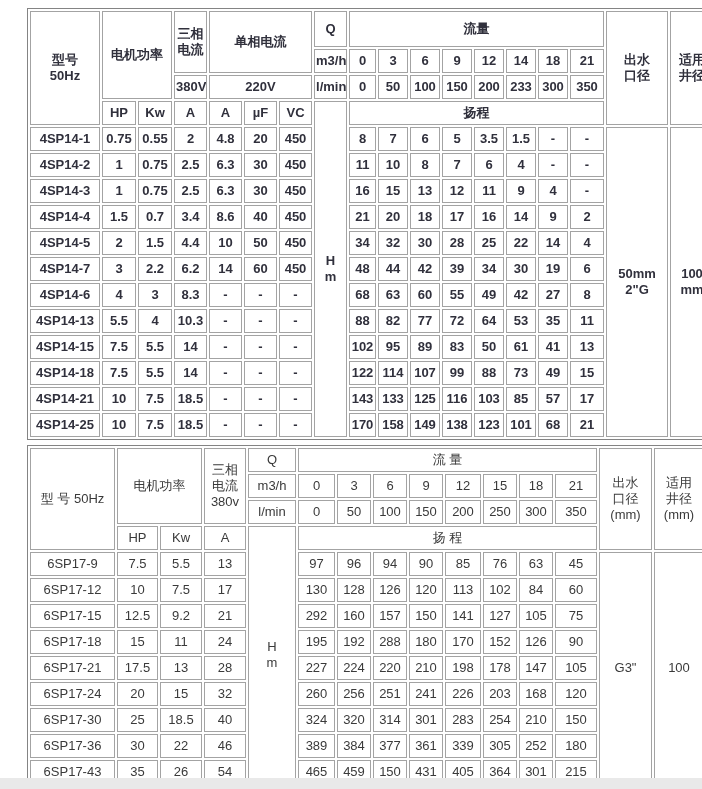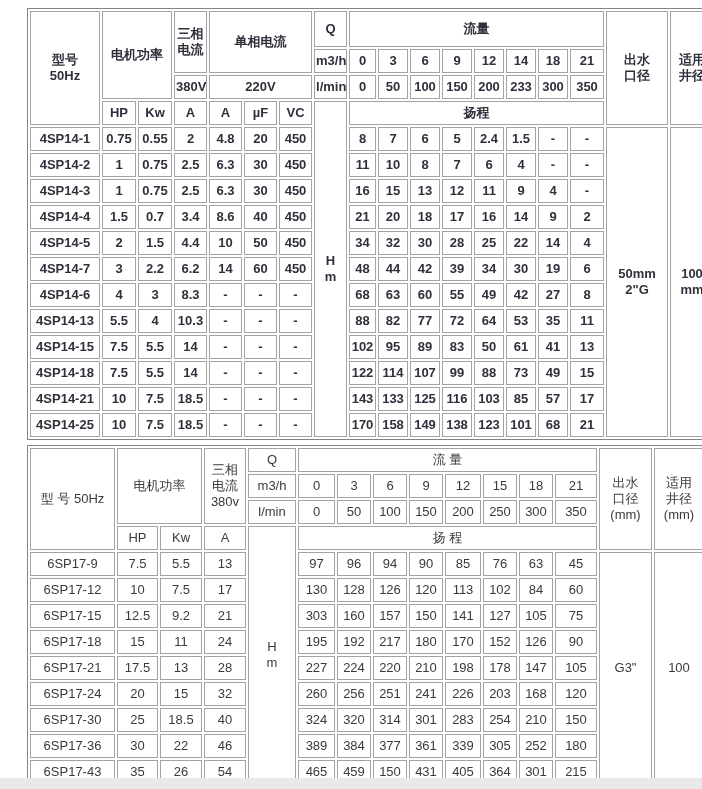--- a/index.html
+++ b/index.html
@@ -140,21 +140,21 @@
           <td>0.75</td>
           <td>0.55</td>
           <td>2</td>
           <td>4.8</td>
           <td>20</td>
           <td>450</td>
           <td>8</td>
           <td>7</td>
           <td>6</td>
           <td>5</td>
-          <td>2.4</td>
+          <td>3.5</td>
           <td>1.5</td>
           <td>-</td>
           <td>-</td>
           <td rowspan="12">
             <div>50mm</div>
             <div>2"G</div>
           </td>
           <td rowspan="12">
             <div>100</div>
             <div>mm</div>
@@ -455,37 +455,37 @@
           <td>113</td>
           <td>102</td>
           <td>84</td>
           <td>60</td>
         </tr>
         <tr class="d-row">
           <td>6SP17-15</td>
           <td>12.5</td>
           <td>9.2</td>
           <td>21</td>
-          <td>303</td>
+          <td>292</td>
           <td>160</td>
           <td>157</td>
           <td>150</td>
           <td>141</td>
           <td>127</td>
           <td>105</td>
           <td>75</td>
         </tr>
         <tr class="d-row">
           <td>6SP17-18</td>
           <td>15</td>
           <td>11</td>
           <td>24</td>
           <td>195</td>
           <td>192</td>
-          <td>217</td>
+          <td>288</td>
           <td>180</td>
           <td>170</td>
           <td>152</td>
           <td>126</td>
           <td>90</td>
         </tr>
         <tr class="d-row">
           <td>6SP17-21</td>
           <td>17.5</td>
           <td>13</td>

